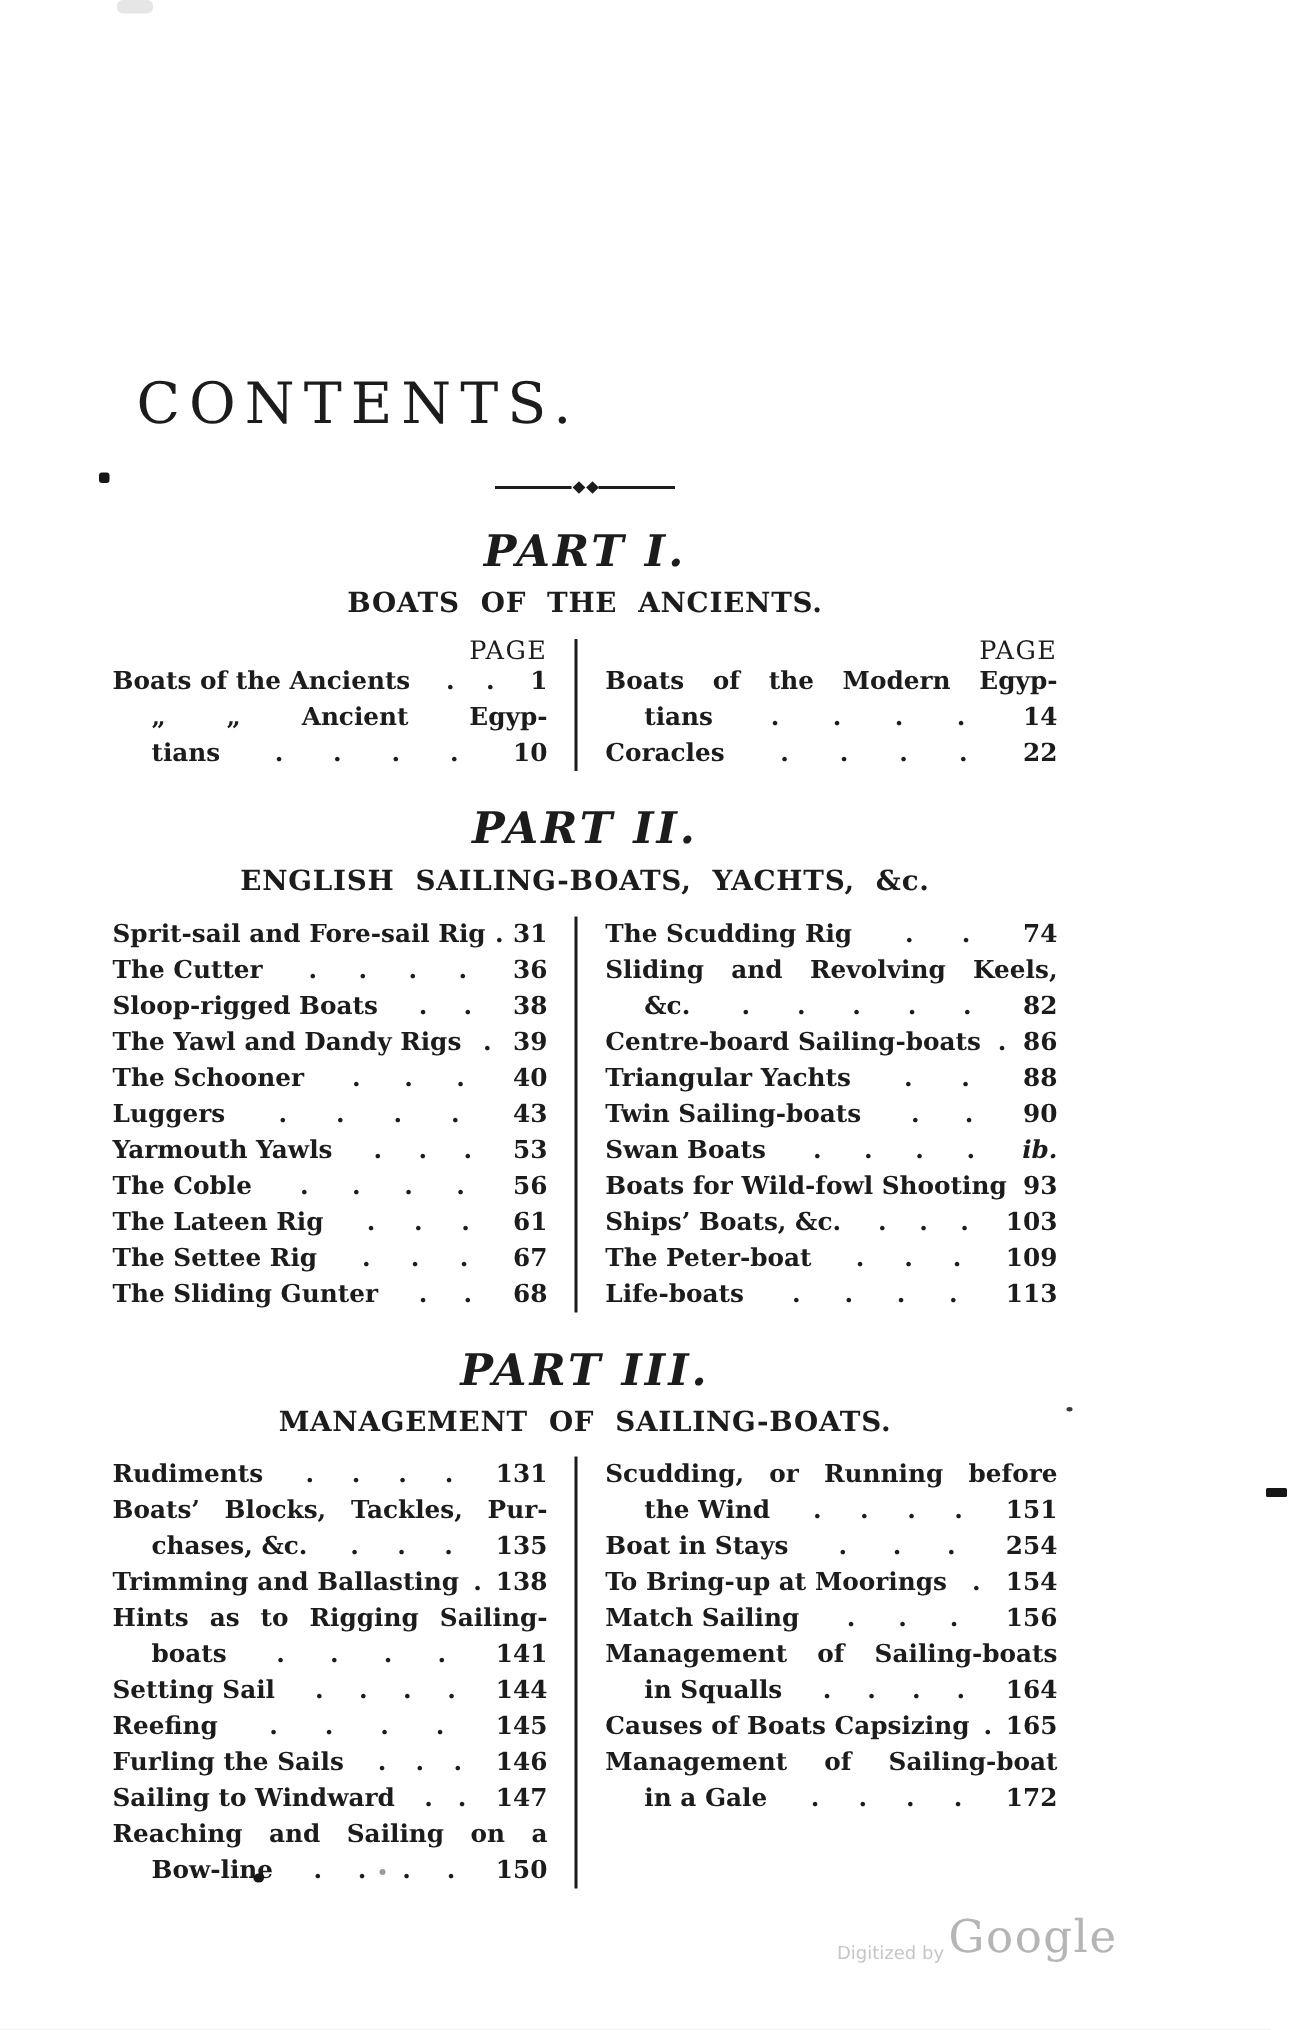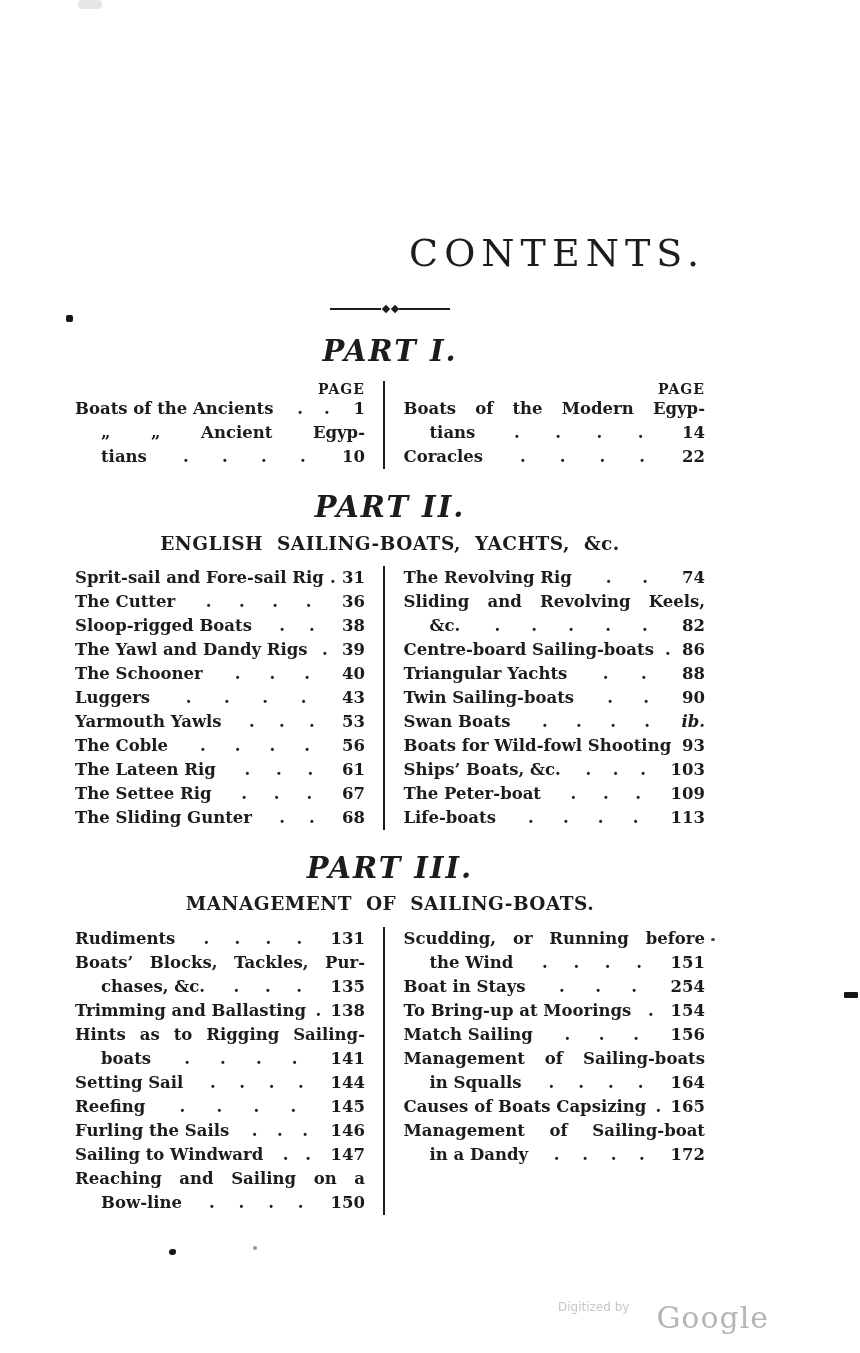--- a/index.html
+++ b/index.html
@@ -8,22 +8,22 @@
     width:860px; height:1353px;
     margin:0 auto;
     background:#ffffff;
     color:#1c1c1c;
     font-family:"DejaVu Serif", serif;
     overflow:hidden;
   }
   .content { width:630px; margin-left:75px; }
 
   h1.title {
-    margin:0; padding-top:234px;
-    text-align:right;
+    margin:16px; padding-top:234px;
+    text-align:left;
     font-size:38px; font-weight:normal;
     letter-spacing:6px; line-height:1;
   }
   .orn {
     margin:33px auto 0; width:120px; height:8px;
     display:flex; align-items:center; justify-content:center;
   }
   .orn .bar { flex:1; height:1.5px; background:#1c1c1c; }
   .orn .dia { width:6px; height:6px; background:#1c1c1c; transform:rotate(45deg); margin:0 1.5px; }
 
@@ -37,35 +37,35 @@
     margin:9px 0 0; text-align:center;
     font-size:18.5px; font-weight:bold;
     letter-spacing:0.5px; word-spacing:7px; line-height:1.05;
   }
   .cols { margin-top:13px; display:flex; align-items:stretch; }
   .col-l { width:290px; }
   .sep { width:1.5px; background:#1c1c1c; margin-left:18px; margin-right:19px; }
   .col-r { flex:1; }
   .pglabel {
     height:16px; line-height:16px; text-align:right;
-    font-size:14px; font-weight:bold; letter-spacing:1px;
+    font-size:17px; font-weight:normal; letter-spacing:1px;
   }
 
   .row { display:flex; align-items:center; height:24px; line-height:24px;
          font-size:16.5px; font-weight:bold; }
   .row.fill { display:block; text-align:justify; text-align-last:justify; }
   .row.ind { padding-left:26px; }
   .row .t { white-space:nowrap; }
   .row .dots { flex:1 1 auto; display:flex; justify-content:space-evenly; align-items:baseline; margin:0 3px; }
   .row .p { min-width:10px; text-align:right; white-space:nowrap; }
   .row .p.it { font-style:italic; }
 
   .watermark {
-    position:absolute; left:558px; top:1300px;
-    display:flex; align-items:flex-start; gap:27px;
+    position:absolute; left:558px; top:1274px;
+    display:flex; align-items:flex-end; gap:3px;
   }
   .wm-pre { font-family:"DejaVu Sans", sans-serif; font-size:12px; color:#c6c6c6; }
   .wm-logo { font-family:"DejaVu Serif", serif; font-size:30px; color:#b5b5b5; letter-spacing:1px; }
 
   .art { position:absolute; }
   .a1 { left:78px; top:0; width:24px; height:9px; background:#dcdcdc; border-radius:4px; opacity:.7; }
   .a2 { left:66px; top:315px; width:7px; height:7px; background:#161616; border-radius:2px; }
   .a3 { left:844px; top:992px; width:14px; height:6px; background:#161616; border-radius:1px; }
   .a4 { left:711px; top:938px; width:4px; height:3px; background:#3a3a3a; border-radius:50%; }
   .a5 { left:169px; top:1249px; width:7px; height:6px; background:#161616; border-radius:50% 40% 50% 45%; }
@@ -81,20 +81,21 @@
     <div class="orn">
       <span class="bar"></span>
       <span class="dia"></span>
       <span class="dia"></span>
       <span class="bar"></span>
     </div>
 
     <div id="parts">
   <section class="part">
     <h2 class="part-h">PART I.</h2>
+    <h3 class="part-s">BOATS OF THE ANCIENTS.</h3>
     <div class="cols">
       <div class="col-l">
         <div class="pglabel">PAGE</div>
         <div class="rows">
   <div class="row">
     <span class="t">Boats of the Ancients</span>
     <span class="dots">
                     <span>.</span>
                     <span>.</span>
                   </span>
@@ -268,21 +269,21 @@
                   </span>
     <span class="p">68</span>
   </div>
 </div>
       </div>
       <div class="sep"></div>
       <div class="col-r">
 
         <div class="rows">
   <div class="row">
-    <span class="t">The Revolving Rig</span>
+    <span class="t">The Scudding Rig</span>
     <span class="dots">
                     <span>.</span>
                     <span>.</span>
                   </span>
     <span class="p">74</span>
   </div>
 
   <div class="row fill">
     <span class="t">Sliding and Revolving Keels,</span>
     <span class="dots"></span>
@@ -571,21 +572,21 @@
     <span class="p">165</span>
   </div>
 
   <div class="row fill">
     <span class="t">Management of Sailing-boat</span>
     <span class="dots"></span>
     <span class="p"></span>
   </div>
 
   <div class="row ind">
-    <span class="t">in a Dandy</span>
+    <span class="t">in a Gale</span>
     <span class="dots">
                     <span>.</span>
                     <span>.</span>
                     <span>.</span>
                     <span>.</span>
                   </span>
     <span class="p">172</span>
   </div>
 </div>
       </div>

